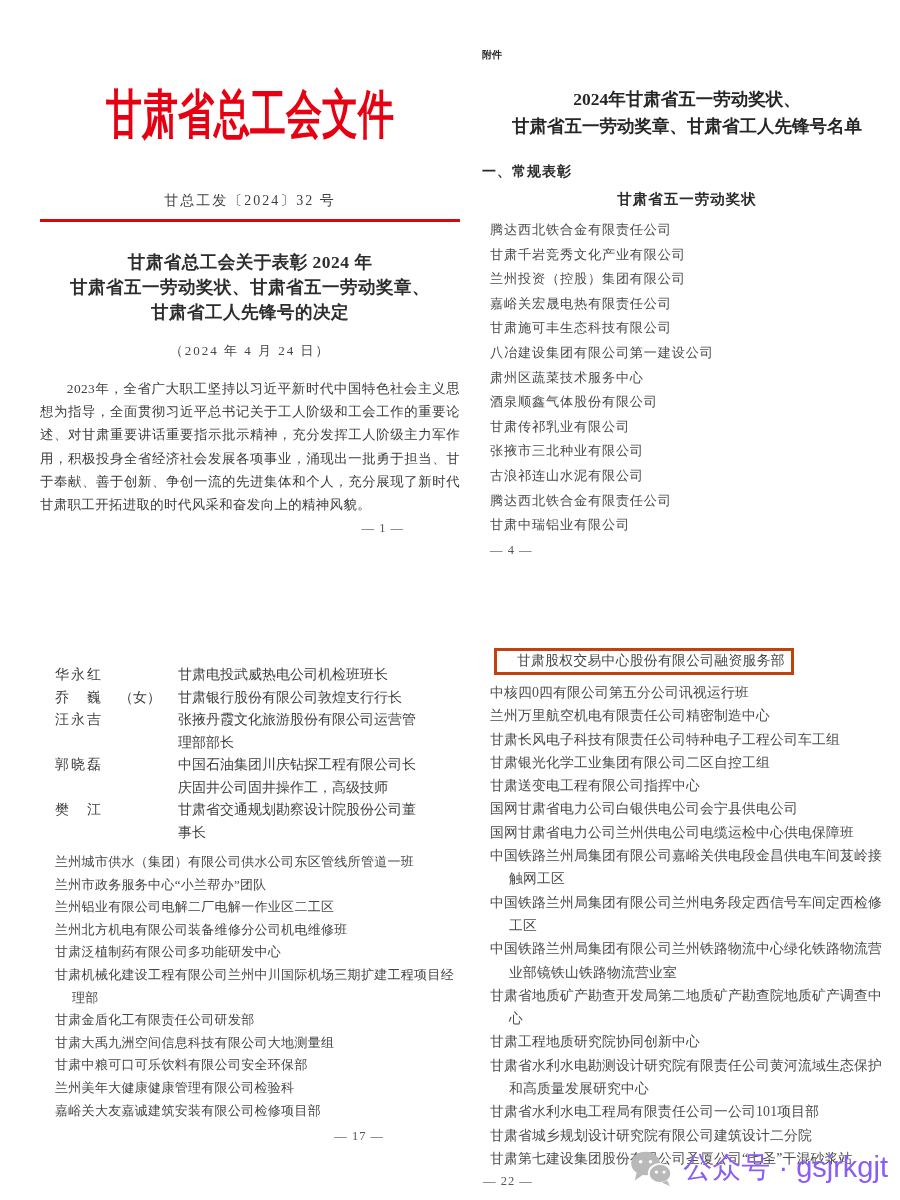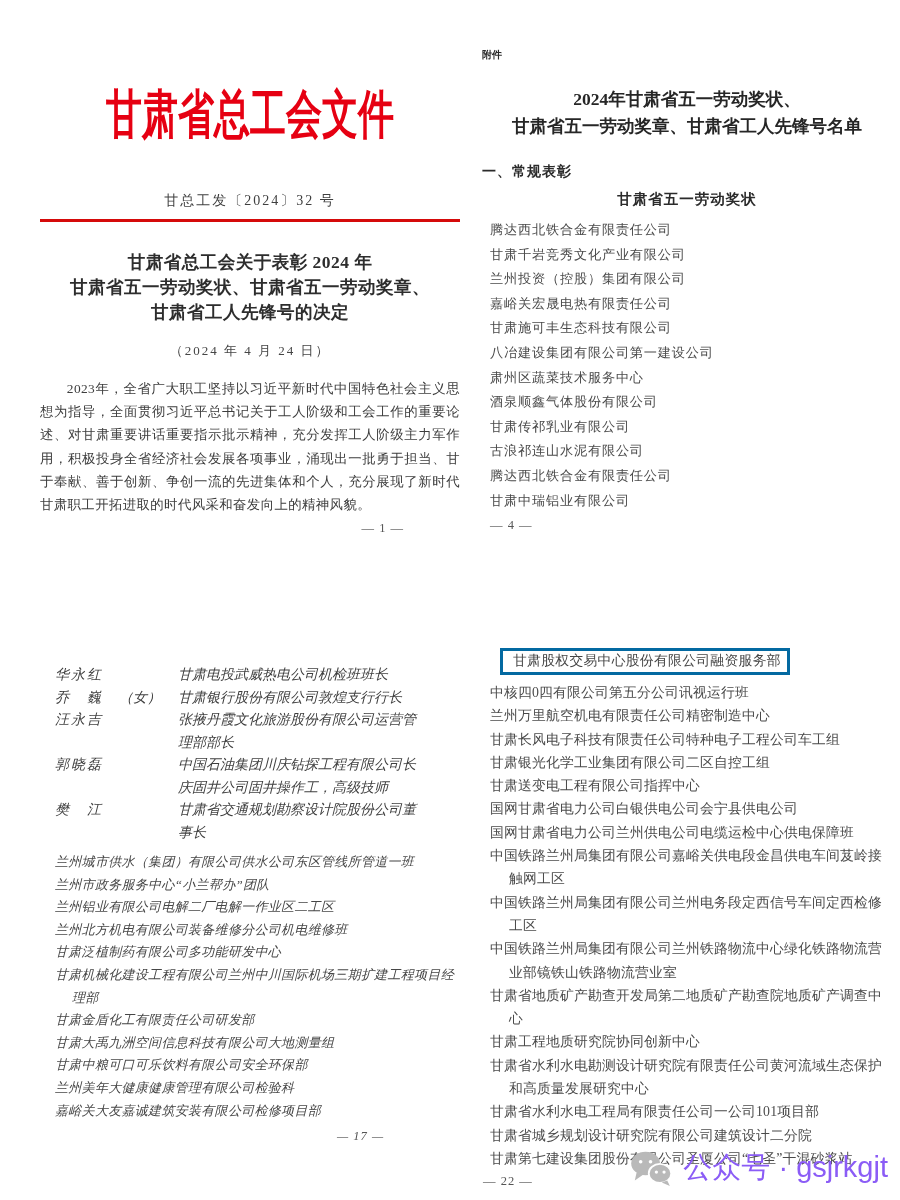--- a/index.html
+++ b/index.html
@@ -31,35 +31,35 @@
   .section-head { margin-top:23px; font-weight:bold; font-size:14px; color:#2b2b2b;
                   font-family:"Liberation Sans","DejaVu Sans",sans-serif; letter-spacing:1px; }
   .sub-head { margin-top:9px; text-align:center; font-weight:bold; font-size:14.5px; color:#2b2b2b;
               font-family:"Liberation Sans","DejaVu Sans",sans-serif; letter-spacing:1px; }
   ul.plain { list-style:none; }
   .company-list { margin-top:9px; padding-left:8px; }
   .company-list li { font-size:13.2px; line-height:24.6px; color:#4a4a4a; letter-spacing:0.8px; }
   .tr .page-no { margin-top:5px; padding-left:8px; text-align:left; }
 
   
-  .bl { left:40px; top:664px; width:420px;font-style:italic; }
+  .bl { left:40px; top:664px; width:420px; }
   .aw-row { display:flex; padding-left:15px; font-size:14px; line-height:22.5px; color:#3f3f3f; }
   .aw-name { width:64px; letter-spacing:2px; flex:0 0 64px; }
   .aw-gender { width:59px; flex:0 0 59px; }
   .aw-pos { width:247px; flex:0 0 247px; }
   .bl .sub-head { margin-top:6px; }
   .team-list { margin-top:7px; padding-left:15px; }
   .team-list li { font-size:13px; line-height:22.6px; color:#464646; letter-spacing:0.3px;
                   padding-left:17px; text-indent:-17px; }
   .bl .page-no { margin-top:7px; text-align:right; padding-right:76px; }
 
   
   .br { left:483px; top:648px; width:412px; }
-  .hl-item { display:inline-block; border:3px solid #0369a1; padding:1px 6px 2px 10px;
-             font-size:13.8px; color:#454545; letter-spacing:0.3px; margin-left:17px; }
+  .hl-item { display:inline-block; border:3px solid #c2410c; padding:1px 6px 2px 20px;
+             font-size:13.8px; color:#454545; letter-spacing:0.3px; margin-left:11px; }
   .br-list { margin-top:6px; padding-left:7px; }
   .br-list li { font-size:13.8px; line-height:23.3px; color:#4a4a4a; letter-spacing:0.2px;
                 padding-left:19px; text-indent:-19px; }
   .br .page-no { margin-top:4px; text-align:left; }
 
   
   .watermark { position:absolute; right:12px; bottom:12px; display:flex; align-items:center;
                gap:10px; color:#8b5cf6; font-size:29px;
                font-family:"Liberation Sans","DejaVu Sans",sans-serif; }
   .wm-icon { width:44px; height:36px; }
@@ -106,20 +106,21 @@
         <li>甘肃施可丰生态科技有限公司</li>
 
         <li>八冶建设集团有限公司第一建设公司</li>
 
         <li>肃州区蔬菜技术服务中心</li>
 
         <li>酒泉顺鑫气体股份有限公司</li>
 
         <li>甘肃传祁乳业有限公司</li>
 
+        <li>张掖市三北种业有限公司</li>
 
         <li>古浪祁连山水泥有限公司</li>
 
 
         <li>腾达西北铁合金有限责任公司</li>
 
         <li>甘肃中瑞铝业有限公司</li>
       </ul>
     <div class="page-no">— 4 —</div>
   </section>

